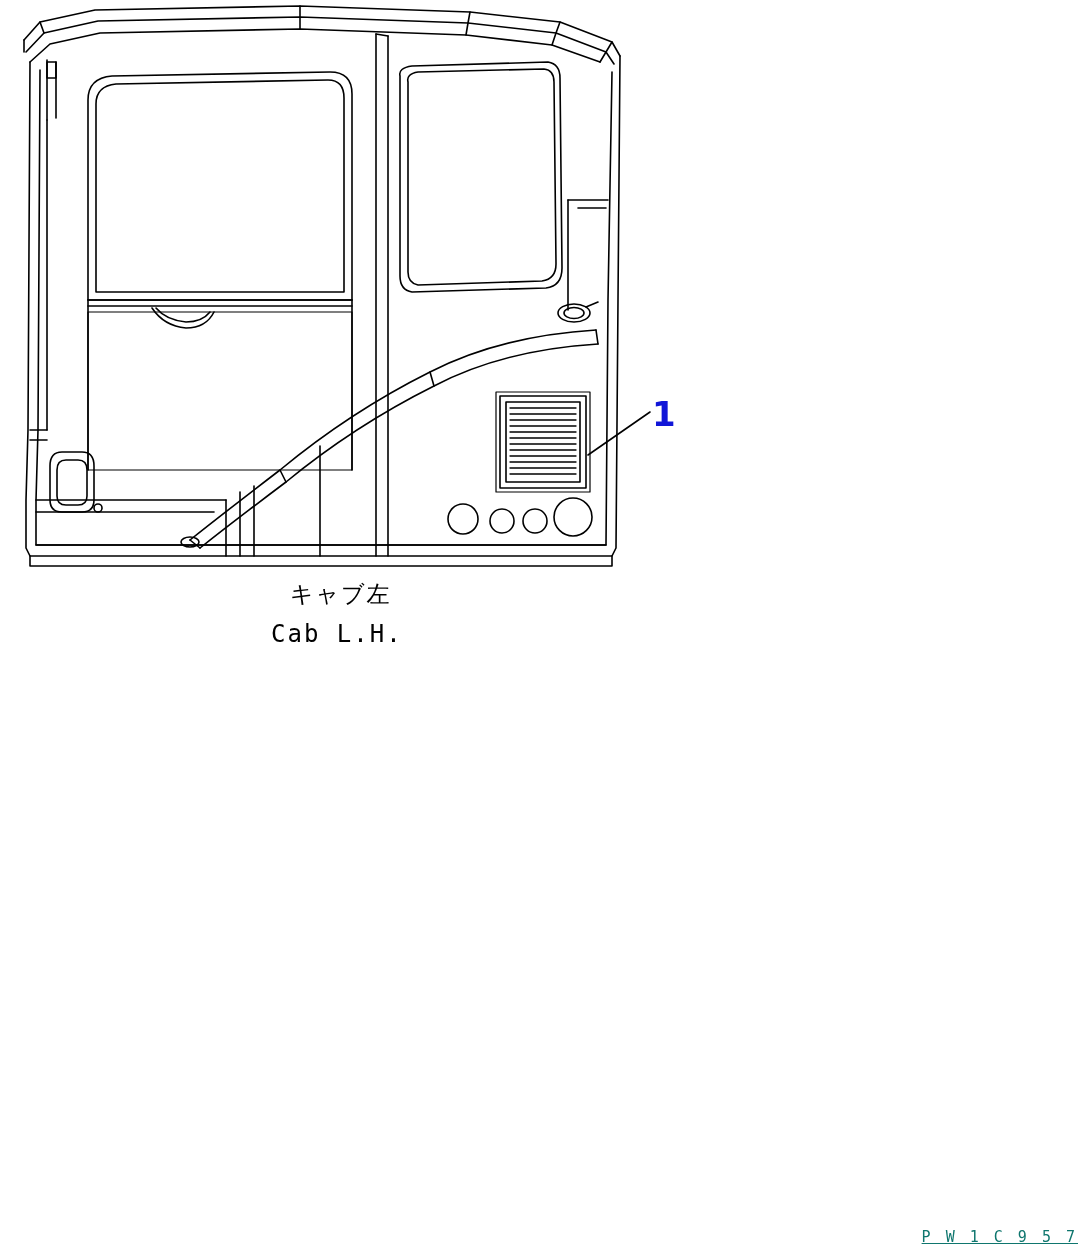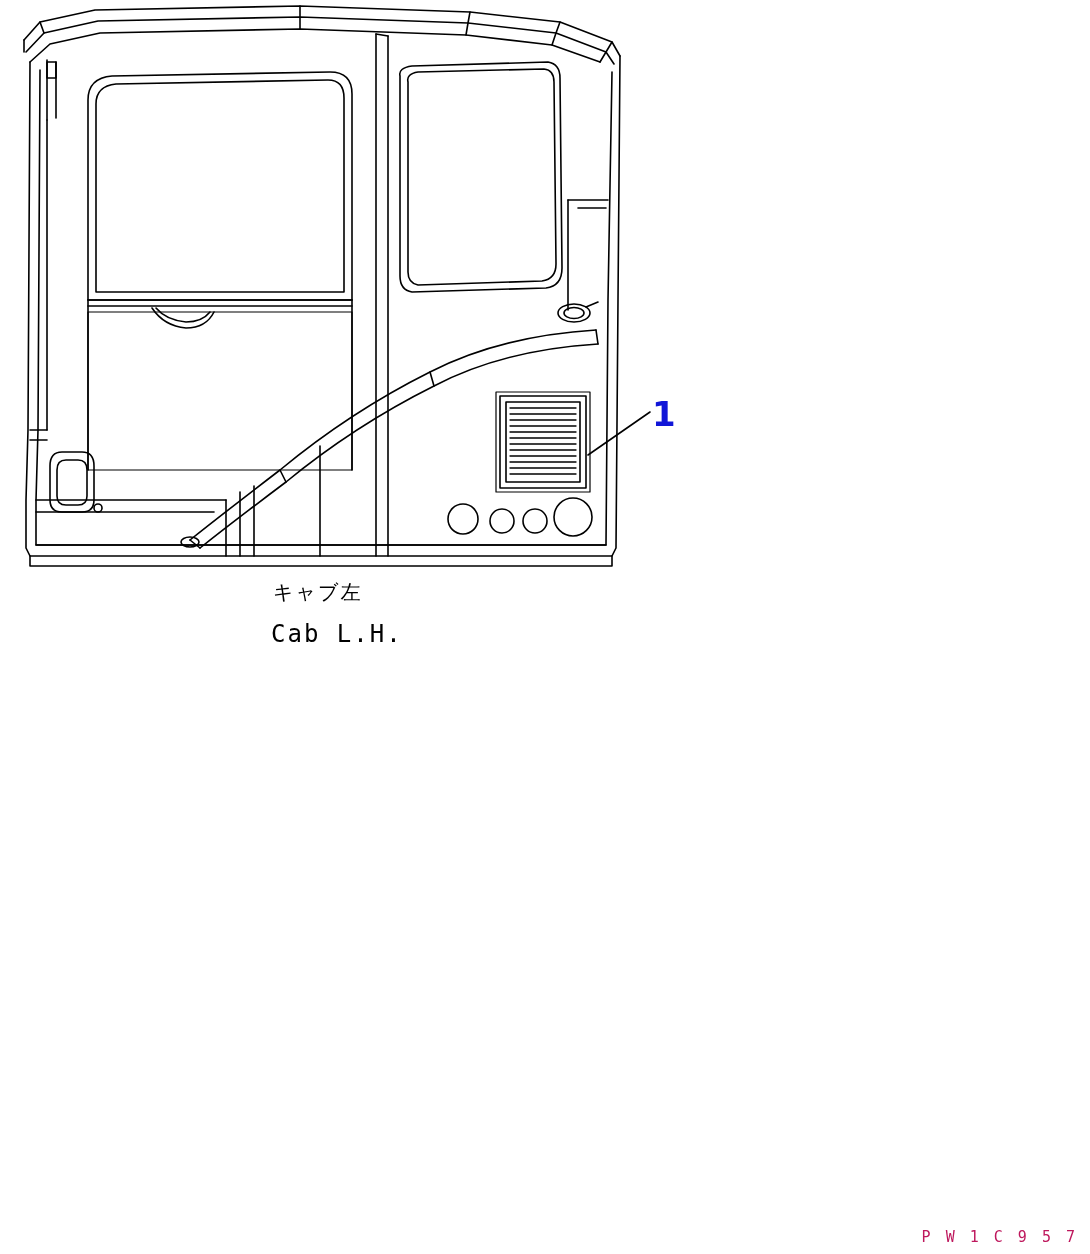--- a/index.html
+++ b/index.html
@@ -27,23 +27,23 @@
     height: 1254px;
   }
   .caption {
     position: absolute;
     font-family: "DejaVu Sans Mono", "Liberation Mono", monospace;
     color: #000000;
     white-space: pre;
     letter-spacing: 2px;
   }
   #caption-jp {
-    left: 273px;
+    left: 290px;
     top: 579px;
-    font-size: 20px;
+    font-size: 23px;
   }
   #caption-en {
     left: 271px;
     top: 612px;
     font-size: 24px;
     margin-top: 8px;
   }
   #callout-1 {
     position: absolute;
     left: 652px;
@@ -53,23 +53,24 @@
     font-size: 34px;
     color: #1116d8;
     line-height: 1;
   }
   #sheet-code {
     position: absolute;
     right: 12px;
     bottom: 8px;
     font-family: "DejaVu Sans Mono", "Liberation Mono", monospace;
     font-size: 15px;
-    color: #be185d;
+    color: #0f766e;
     letter-spacing: 3px;
     white-space: pre;
+    text-decoration: underline;
   }
 </style>
 </head>
 <body>
 
 <div id="sheet">
 
   <svg id="drawing" viewBox="0 0 1090 1254" xmlns="http://www.w3.org/2000/svg">
     <g fill="none" stroke="#000000" stroke-width="1.6" stroke-linejoin="round" stroke-linecap="round">
 

